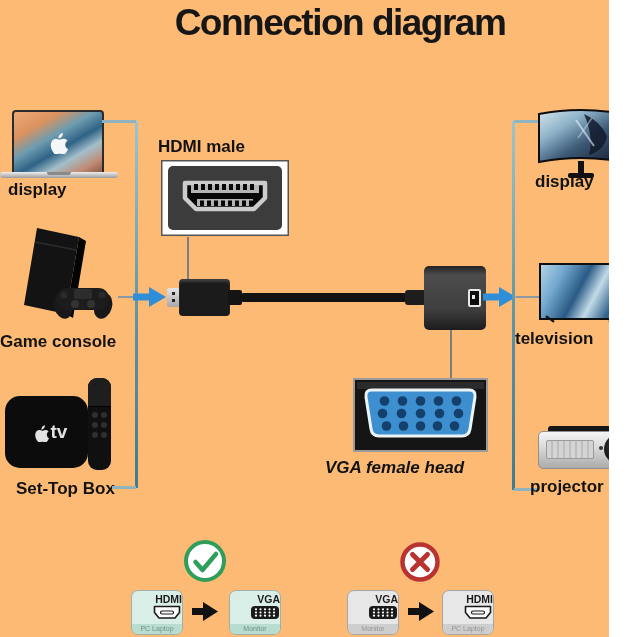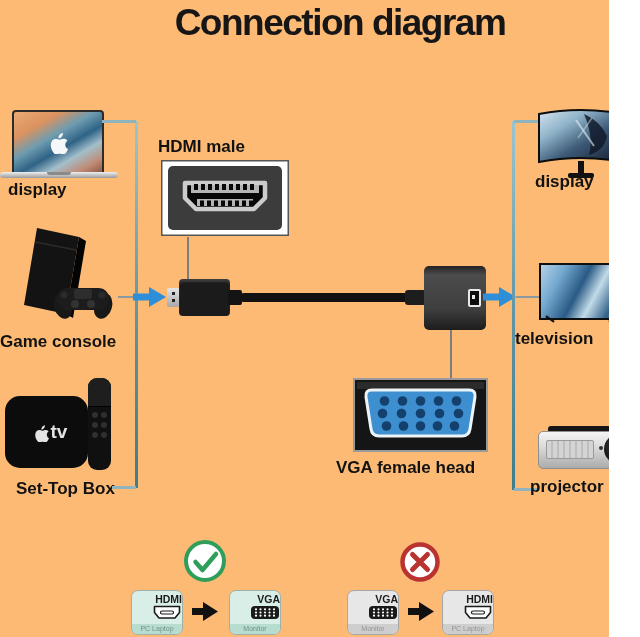--- a/index.html
+++ b/index.html
@@ -202,21 +202,21 @@
         <circle cx="84.5" cy="33.5" r="4.8"></circle>
           <circle cx="103.5" cy="33.5" r="4.8"></circle>
         <circle cx="31.5" cy="46" r="4.8"></circle>
           <circle cx="48.5" cy="46" r="4.8"></circle>
           <circle cx="65.5" cy="46" r="4.8"></circle>
         <circle cx="82.5" cy="46" r="4.8"></circle>
           <circle cx="99.5" cy="46" r="4.8"></circle>
       </g>
     </svg>
   </div>
-  <div class="abs lbl" style="left:336px;top:458px;width:170px;">VGA female head</div>
+  <div class="abs lbl" style="left:325px;top:458px;width:170px;font-style:italic;">VGA female head</div>
 
   <div class="abs vline" style="left:512px;top:121px;height:369px;"></div>
   <div class="abs stub" style="left:514px;top:120px;width:26px;"></div>
   <div class="abs stub gray" style="left:516px;top:296px;width:24px;"></div>
   <div class="abs stub" style="left:514px;top:488px;width:24px;"></div>
 
   <svg class="abs" style="left:536px;top:104px;" width="90" height="80" viewBox="0 0 90 80">
     <defs>
       <linearGradient id="mg" x1="0" y1="0" x2="1" y2="1">
         <stop offset="0%" stop-color="#d7e6ef"></stop>

